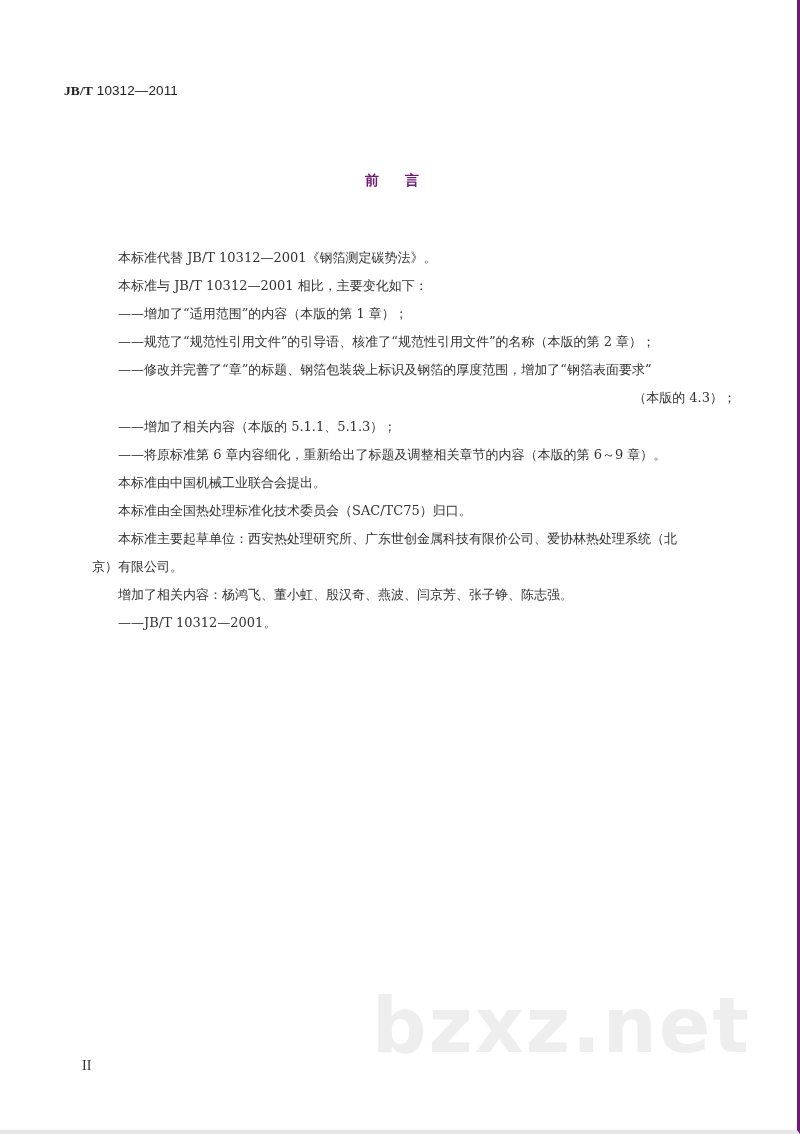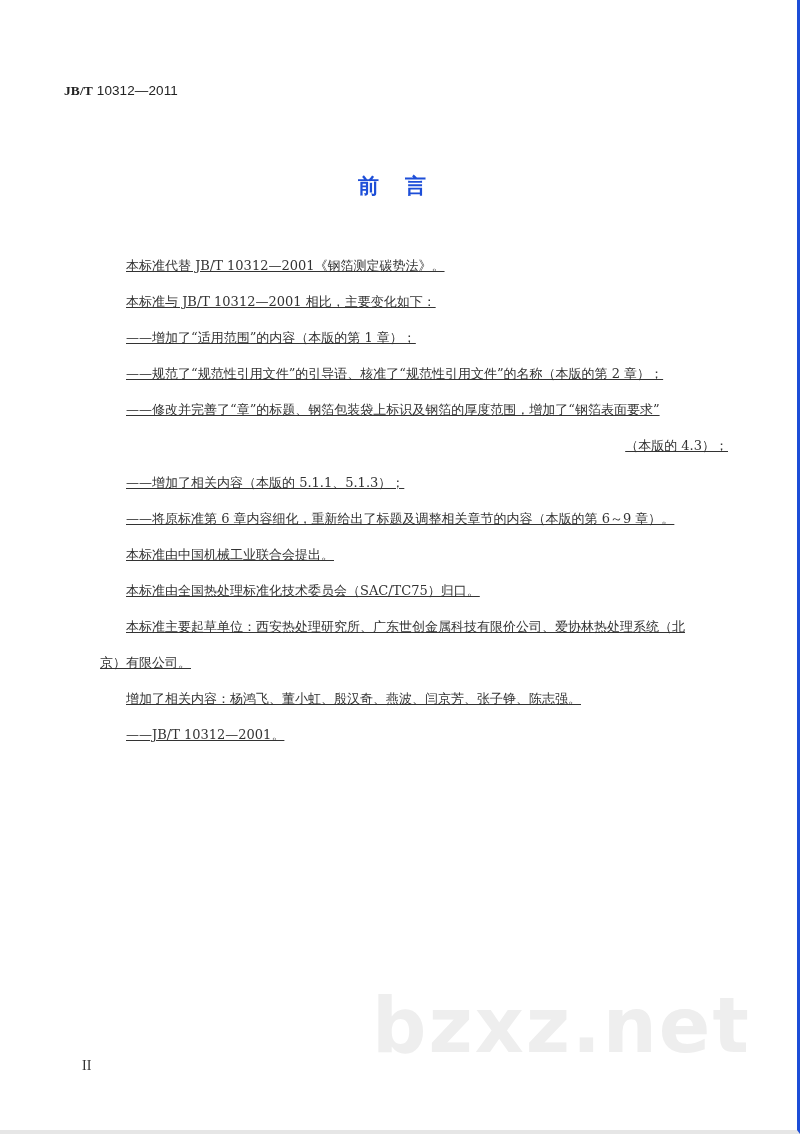--- a/index.html
+++ b/index.html
@@ -15,21 +15,21 @@
     font-family: "DejaVu Serif", "Liberation Serif", serif;
     color: #2a2a2a;
   }
   .page {
     position: absolute;
     left: 0;
     top: 0;
     width: 797px;
     height: 1130px;
     background: #ffffff;
-    border-right: 3px solid #1d4ed8;
+    border-right: 3px solid #701a75;
     border-bottom: 4px solid #e6e6e6;
     box-sizing: content-box;
   }
   .std-code {
     position: absolute;
     left: 64px;
     top: 83px;
     font-family: "Liberation Sans", sans-serif;
     font-size: 13.5px;
     color: #222;
@@ -39,41 +39,40 @@
     font-family: "Liberation Serif", serif;
     font-weight: bold;
   }
   .title {
     position: absolute;
     left: 0;
     width: 800px;
     top: 172px;
     text-align: center;
     font-family: "DejaVu Sans", sans-serif;
-    font-size: 21px;
+    font-size: 14px;
     font-weight: bold;
-    color: #1d4ed8;
+    color: #701a75;
     letter-spacing: 26px;
     padding-left: 10px;
     box-sizing: border-box;
   }
   .body {
     position: absolute;
     left: 84px;
     top: 240px;
     width: 660px;
     font-size: 13px;
     line-height: 20.1px;
     color: #333;
   }
   .para {
-    margin: 16px;
+    margin: 8px;
     text-indent: 26px;
     white-space: nowrap;
-    text-decoration: underline;
   }
   .para.cont {
     padding-left: 52px;
     text-indent: 0;
     text-align: right;
   }
   .page-num {
     position: absolute;
     left: 82px;
     top: 1058px;

